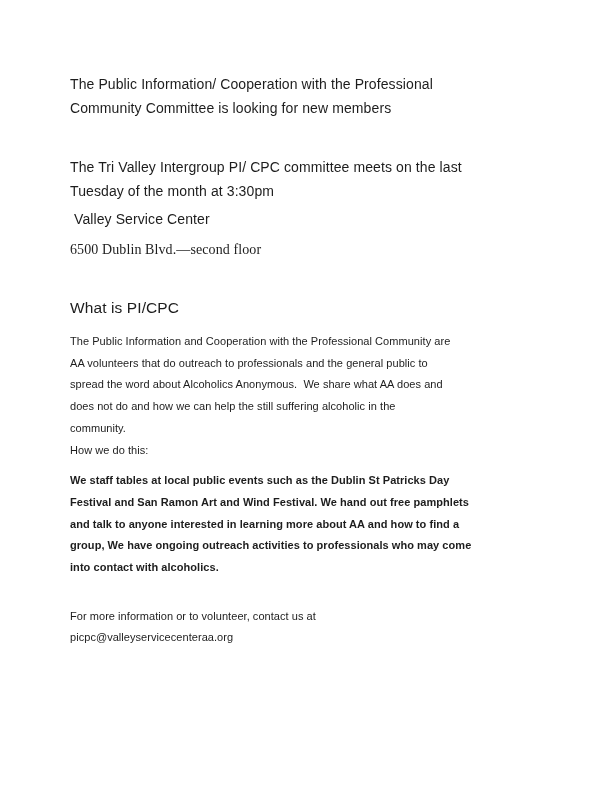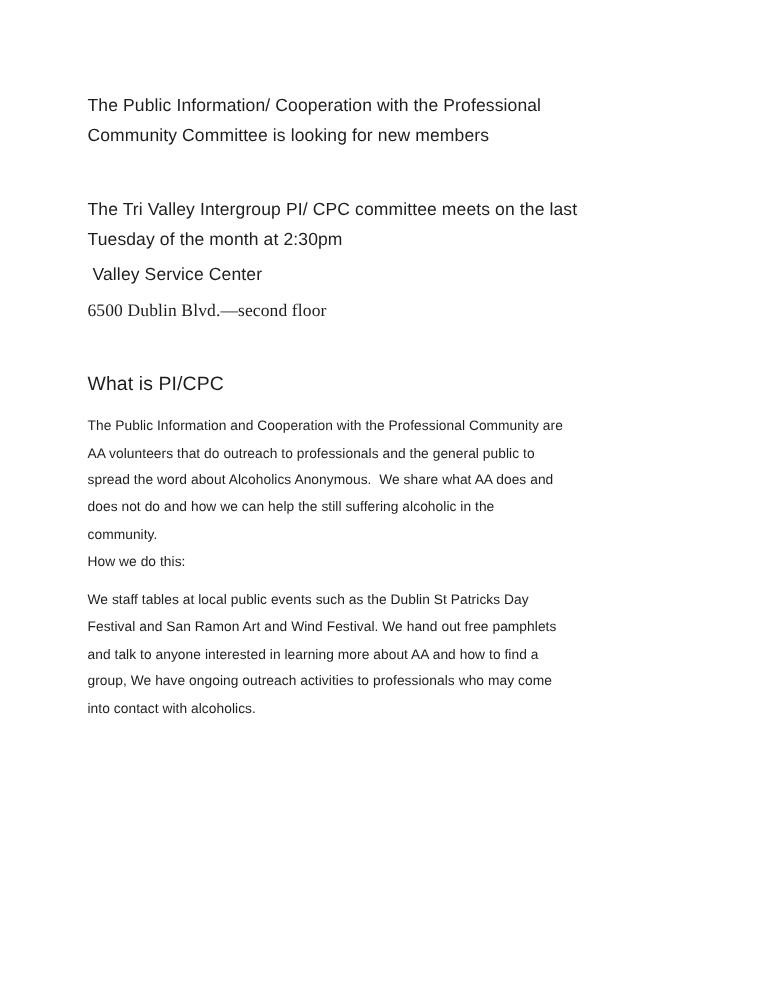--- a/index.html
+++ b/index.html
@@ -44,33 +44,33 @@
     text-underline-offset: 3px;
     text-decoration-thickness: 1px;
   }
   .body-text {
     font-size: 11px;
     line-height: 21.7px;
     letter-spacing: 0.05px;
   }
   .para-section-body { margin-top: 13px; }
   .para-how-label    { }
-  .para-how-body     { margin-top: 9px;  }
+  .para-how-body     { margin-top: 9px; font-weight: bold;  }
   .para-contact      { margin-top: 27px; }
 </style>
 </head>
 <body>
 
 <div class="page">
 
   <p class="doc-text lead para-intro">The Public Information/ Cooperation with the Professional
 Community Committee is looking for new members</p>
 
   <p class="doc-text lead para-meeting">The Tri Valley Intergroup PI/ CPC committee meets on the last
-Tuesday of the month at 2:30pm</p>
+Tuesday of the month at 3:30pm</p>
 
   <p class="doc-text lead venue-line-1"> Valley Service Center</p>
 
   <p class="doc-text lead venue-line-2">6500 Dublin Blvd.—second floor</p>
 
   <p class="doc-text section-heading">What is PI/CPC</p>
 
   <p class="doc-text body-text para-section-body">The Public Information and Cooperation with the Professional Community are
 AA volunteers that do outreach to professionals and the general public to
 spread the word about Alcoholics Anonymous.  We share what AA does and
@@ -78,14 +78,16 @@
 community.</p>
 
   <p class="doc-text body-text para-how-label">How we do this:</p>
 
   <p class="doc-text body-text para-how-body">We staff tables at local public events such as the Dublin St Patricks Day
 Festival and San Ramon Art and Wind Festival. We hand out free pamphlets
 and talk to anyone interested in learning more about AA and how to find a
 group, We have ongoing outreach activities to professionals who may come
 into contact with alcoholics.</p>
 
+  <p class="doc-text body-text para-contact">For more information or to volunteer, contact us at
+picpc@valleyservicecenteraa.org</p>
 
 </div>
 
 </body></html>

